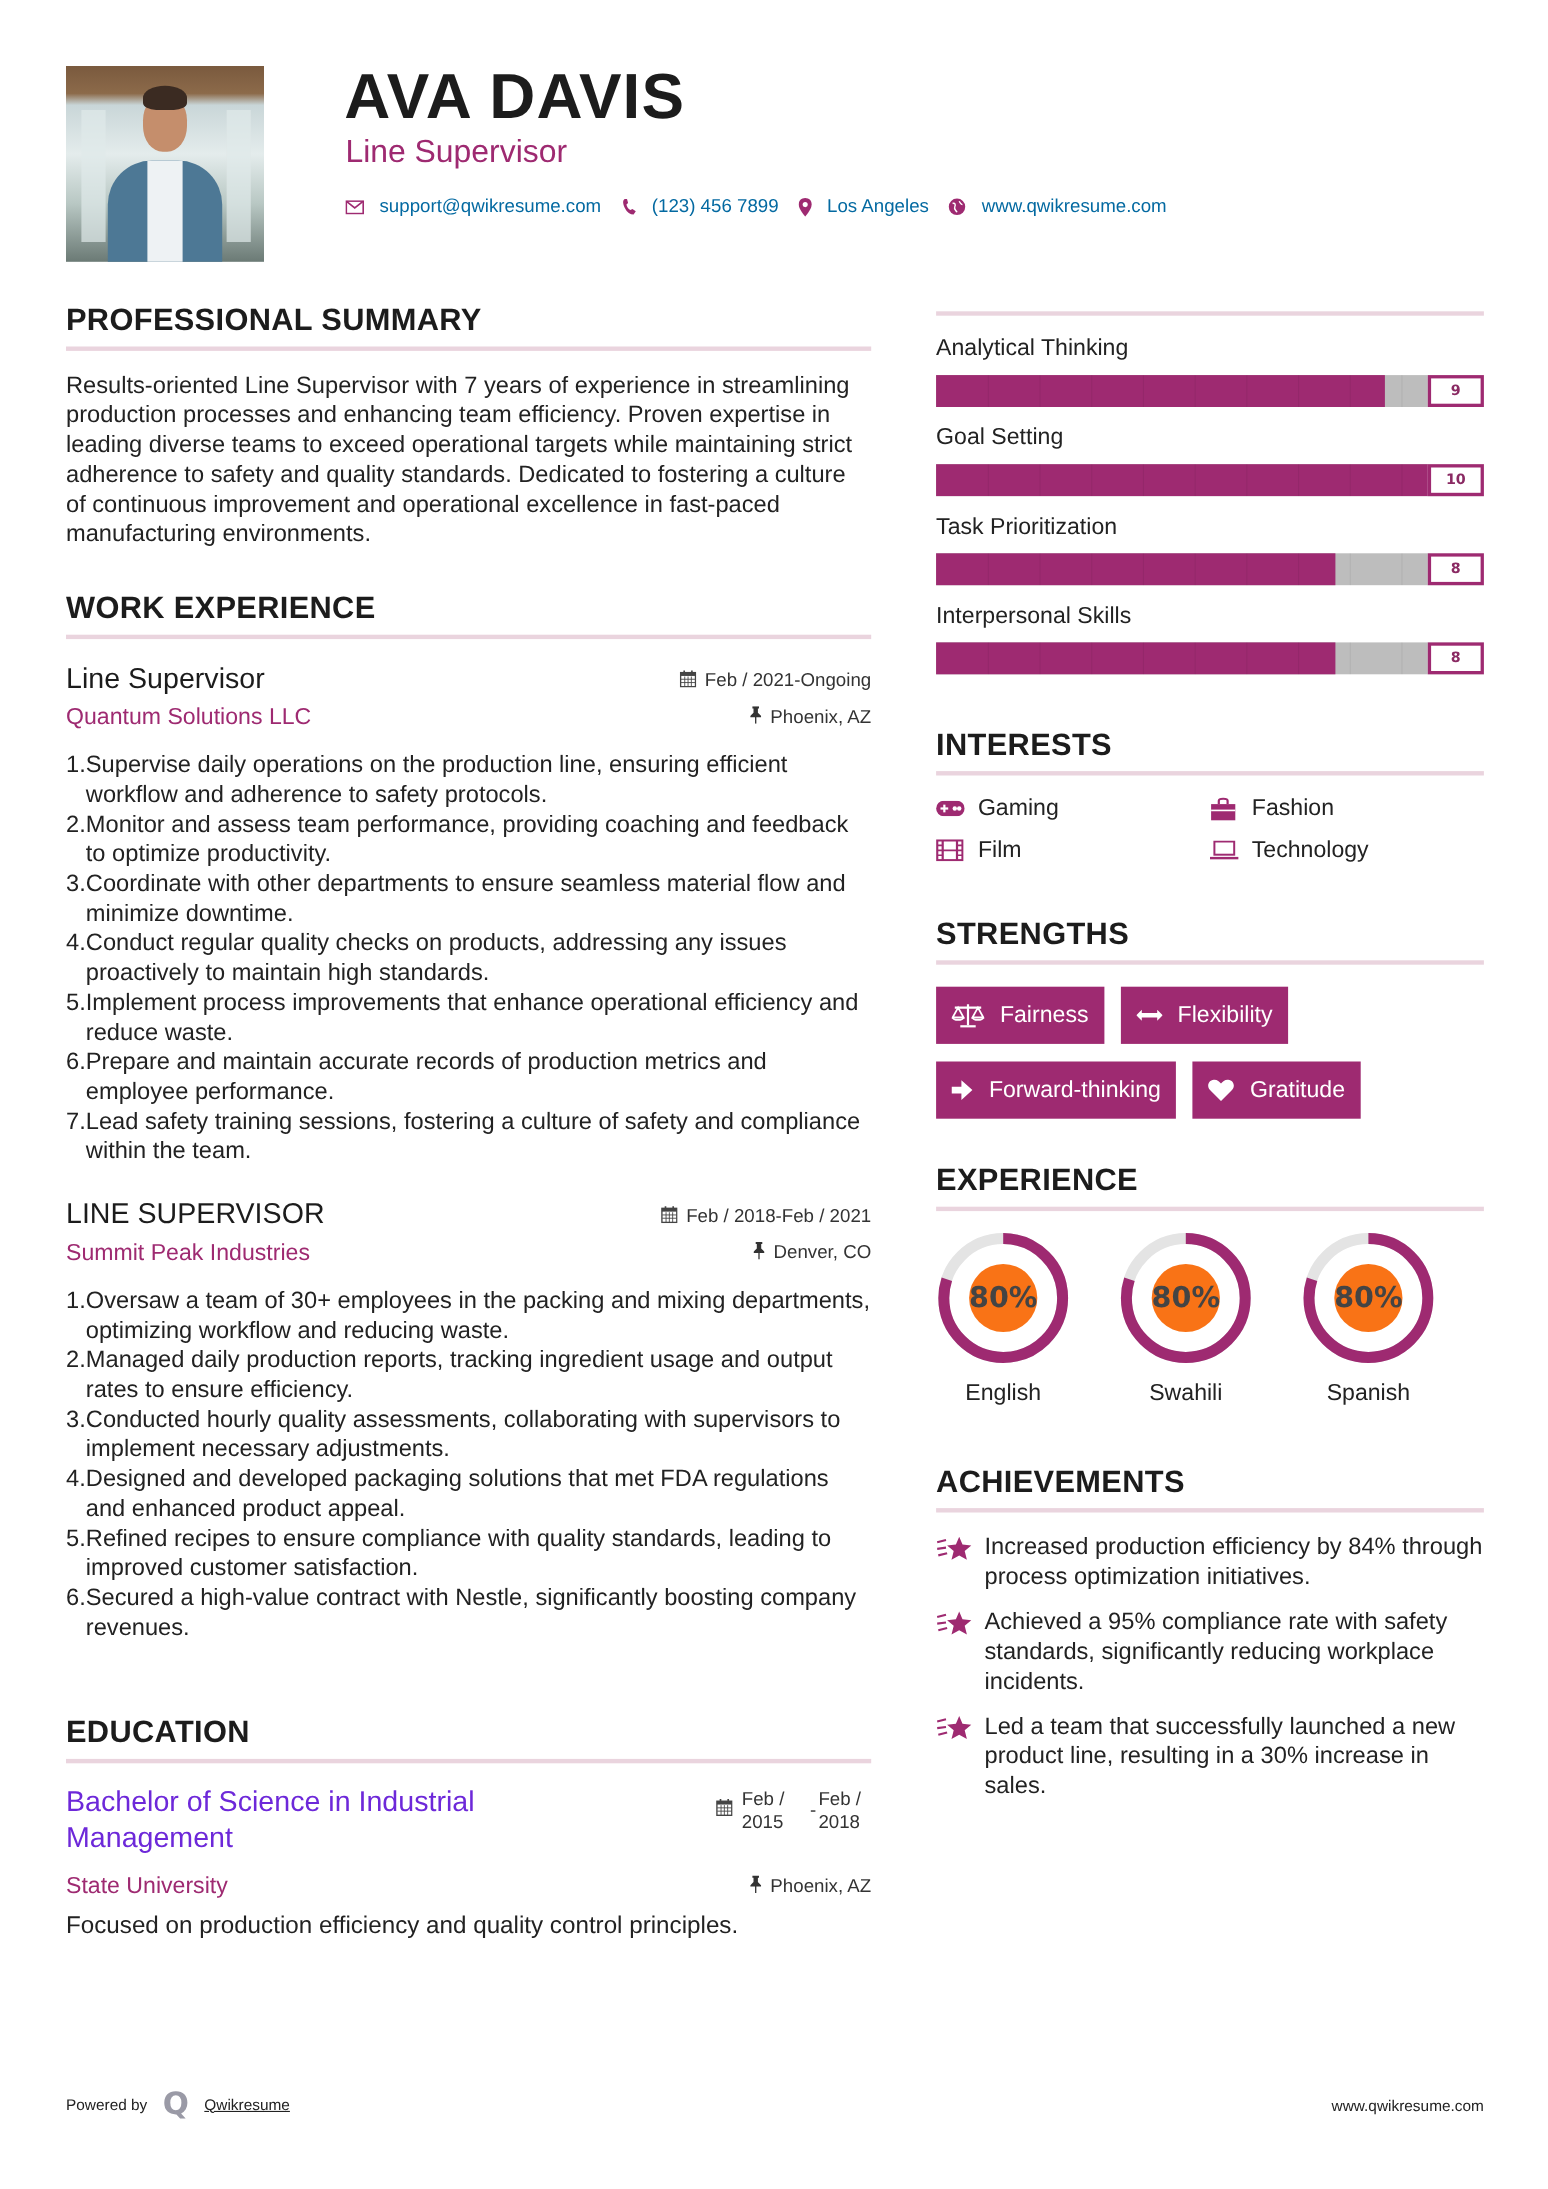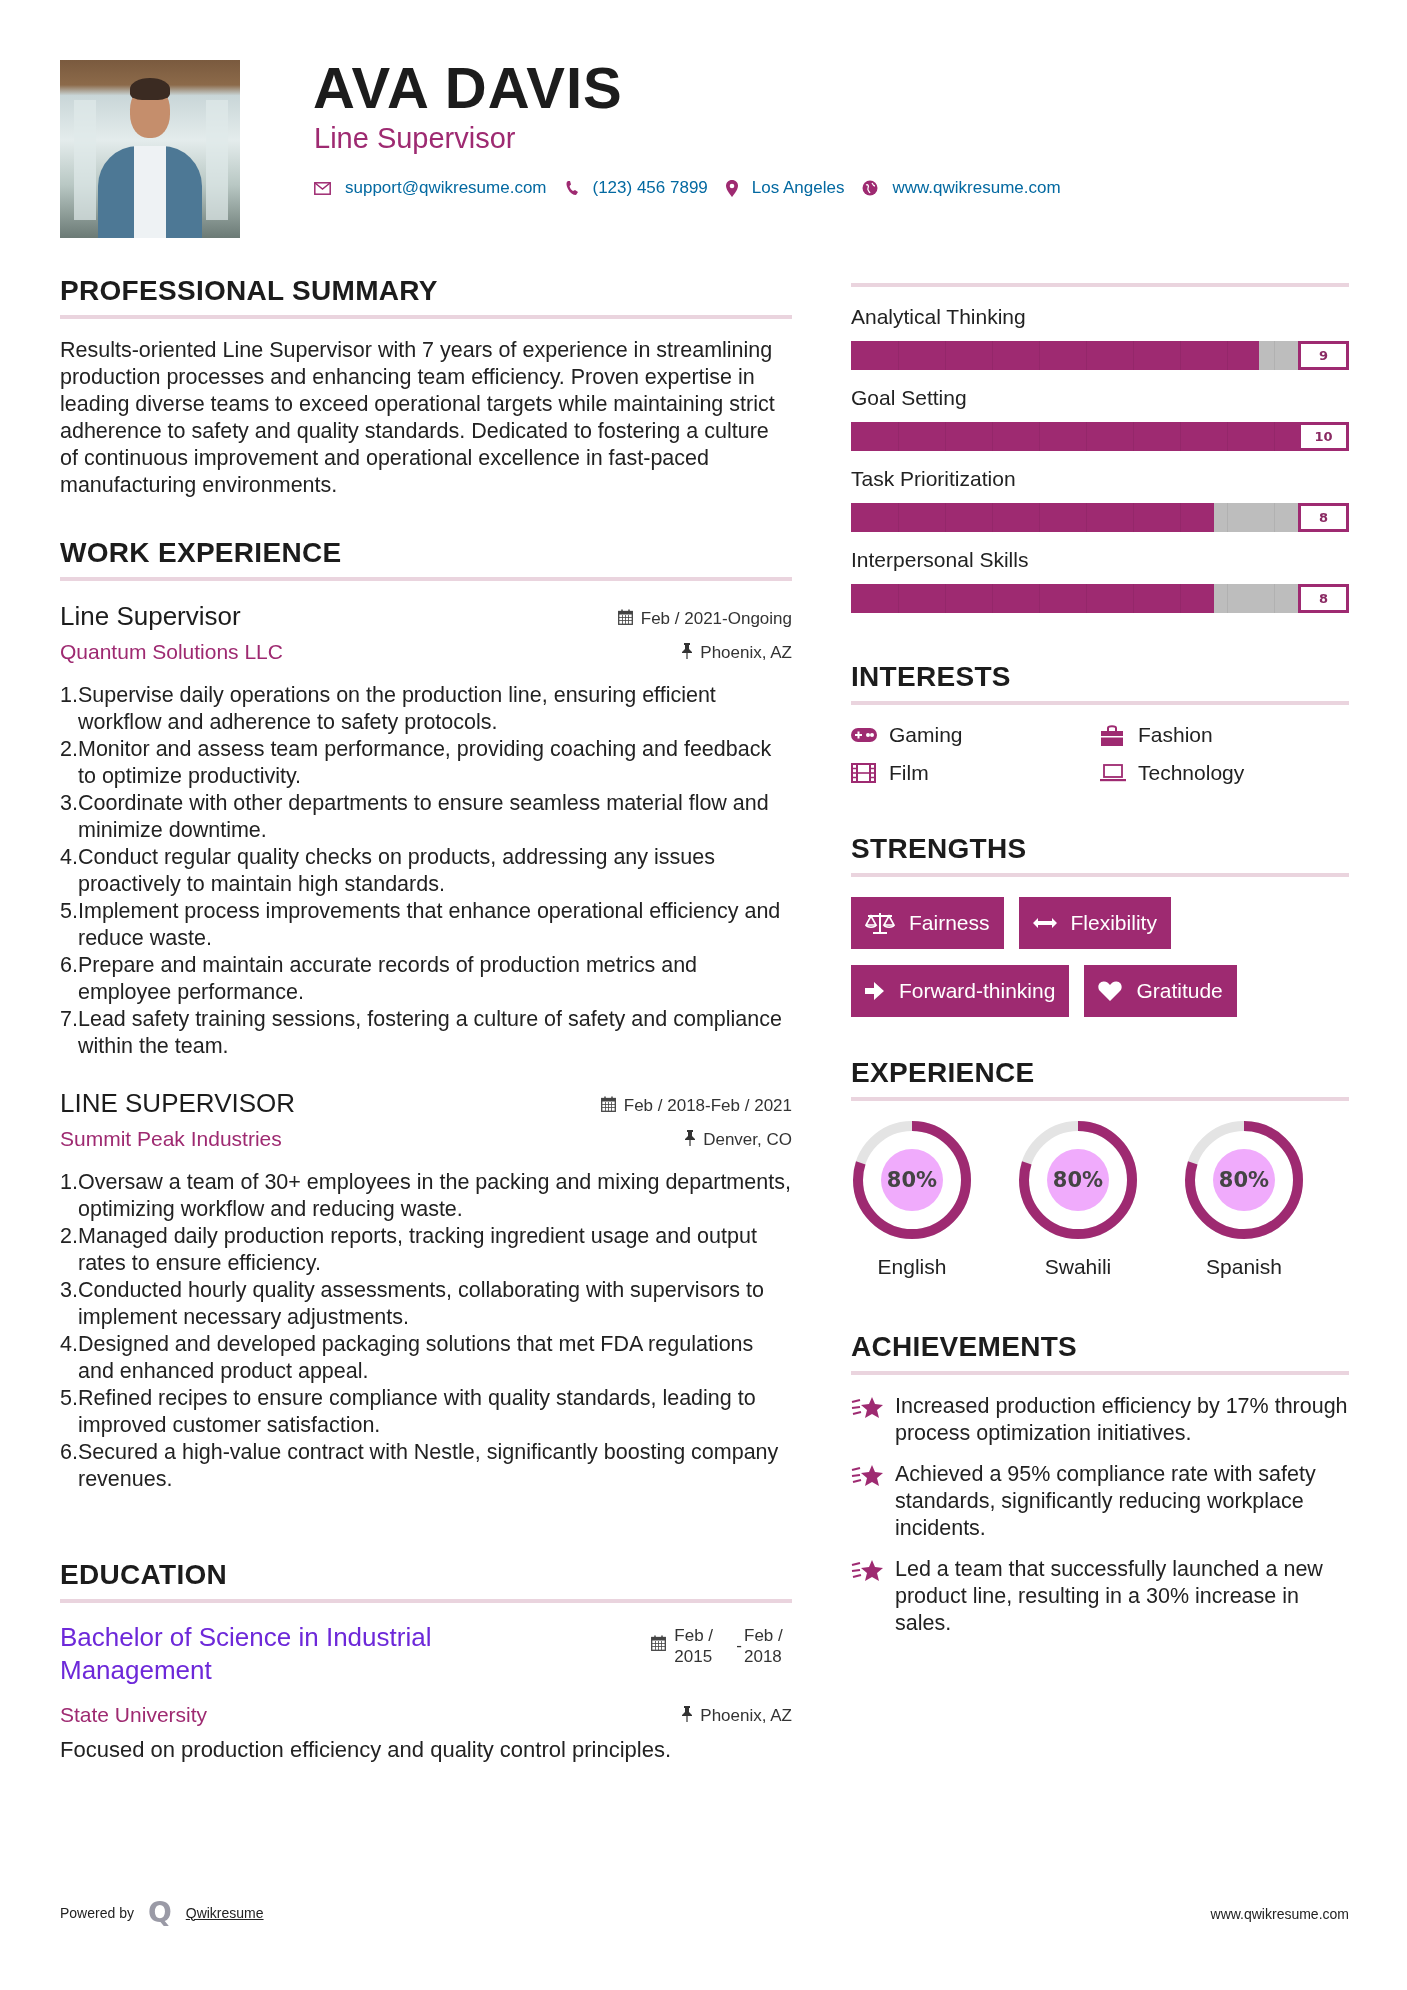--- a/index.html
+++ b/index.html
@@ -65,21 +65,21 @@
 
   
   .strengths { display:flex; flex-wrap: wrap; margin-top: 20px; }
   .strength { background: #9e2a71; color: #fff; height: 52px; display:flex; align-items:center; padding: 0 14px; font-size: 21px; margin-right: 15px; margin-bottom: 16px; font-family: "Liberation Sans", sans-serif; }
   .strength .ico { margin-right: 14px; display:inline-flex; }
 
   
   .langs { display:flex; margin-top: 18px; }
   .lang { width: 166px; display:flex; flex-direction: column; align-items: flex-start; }
   .lang .ring { width: 122px; height: 122px; position: relative; }
-  .lang .pct { position:absolute; left: 50%; top: 50%; transform: translate(-50%,-50%); width: 62px; height: 62px; border-radius: 50%; background:#f0abfc; display:flex; align-items:center; justify-content:center; font-size: 21px; font-weight: bold; color:#444; font-family: "DejaVu Sans", sans-serif; }
+  .lang .pct { position:absolute; left: 50%; top: 50%; transform: translate(-50%,-50%); width: 62px; height: 62px; border-radius: 50%; background:#f97316; display:flex; align-items:center; justify-content:center; font-size: 26px; font-weight: bold; color:#444; font-family: "DejaVu Sans", sans-serif; }
   .lang .lname { font-size: 21px; color:#222; margin-top: 14px; width: 122px; text-align:center; font-family: "Liberation Sans", sans-serif; }
 
   
   .achs { margin-top: 18px; }
   .ach { display:flex; align-items:flex-start; margin-bottom: 14px; }
   .ach .ico { width: 44px; flex:none; color: #9e2a71; margin-top: 2px; }
   .ach .txt { font-size: 21.5px; line-height: 27px; color:#222; font-family: "Liberation Sans", sans-serif; }
 
   
   .footer-left { position:absolute; left: 60px; top: 1896px; display:flex; align-items:center; font-size: 14px; color:#222; font-family: "Liberation Sans", sans-serif; }
@@ -511,21 +511,21 @@
     <div class="achs">
       <div class="ach">
         <span class="ico">
           <svg width="34" height="26" viewBox="0 0 34 26">
               <path d="M21 2 L24 9 L32 10 L26 15 L28 23 L21 19 L14 23 L16 15 L10 10 L18 9 Z" fill="#9e2a71"></path>
               <line x1="1" y1="7" x2="9" y2="5" stroke="#9e2a71" stroke-width="2"></line>
               <line x1="1" y1="13" x2="9" y2="12" stroke="#9e2a71" stroke-width="2"></line>
               <line x1="2" y1="19" x2="10" y2="17" stroke="#9e2a71" stroke-width="2"></line>
             </svg>
         </span>
-        <span class="txt">Increased production efficiency by 17% through process optimization initiatives.</span>
+        <span class="txt">Increased production efficiency by 84% through process optimization initiatives.</span>
       </div>
       <div class="ach">
         <span class="ico">
           <svg width="34" height="26" viewBox="0 0 34 26">
               <path d="M21 2 L24 9 L32 10 L26 15 L28 23 L21 19 L14 23 L16 15 L10 10 L18 9 Z" fill="#9e2a71"></path>
               <line x1="1" y1="7" x2="9" y2="5" stroke="#9e2a71" stroke-width="2"></line>
               <line x1="1" y1="13" x2="9" y2="12" stroke="#9e2a71" stroke-width="2"></line>
               <line x1="2" y1="19" x2="10" y2="17" stroke="#9e2a71" stroke-width="2"></line>
             </svg>
         </span>

